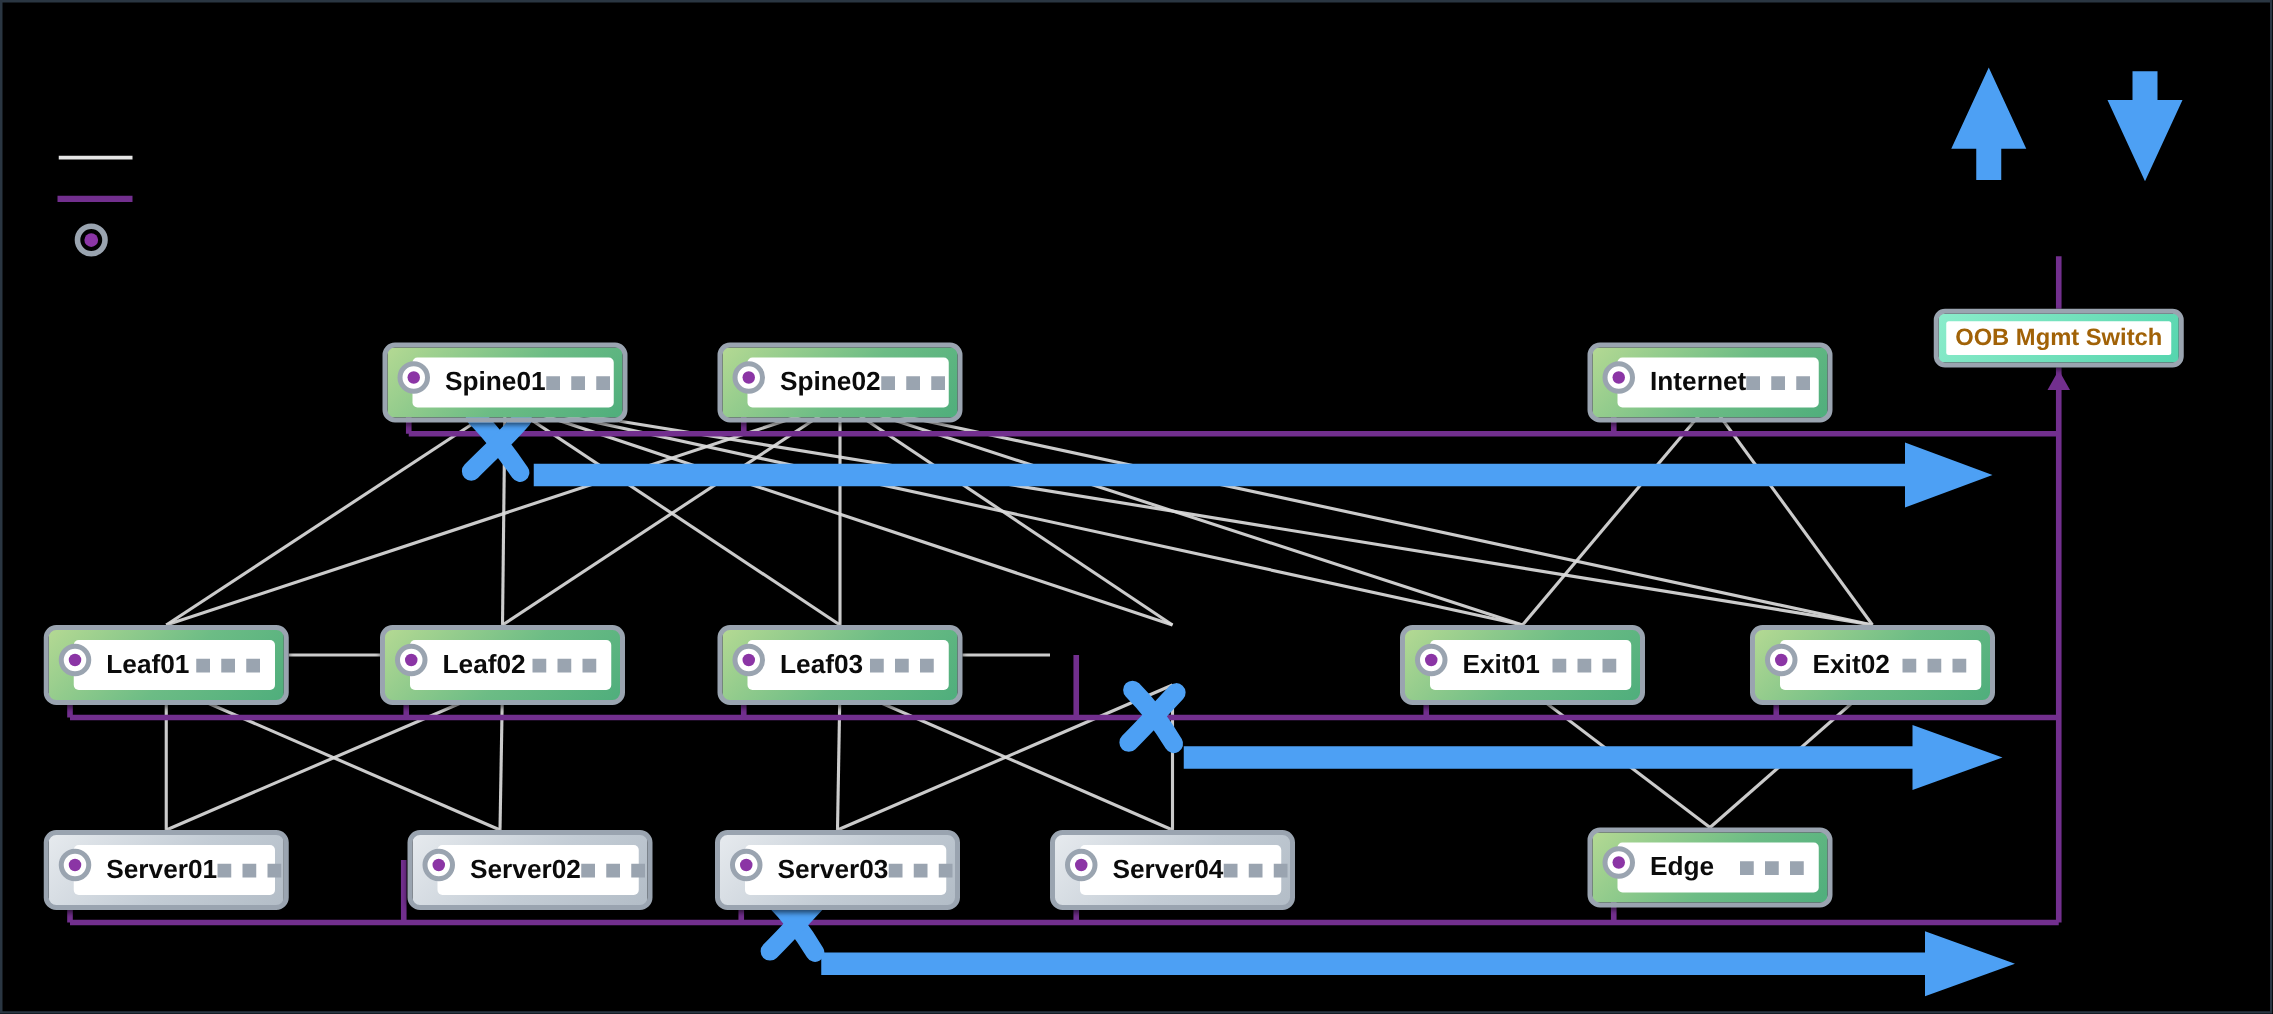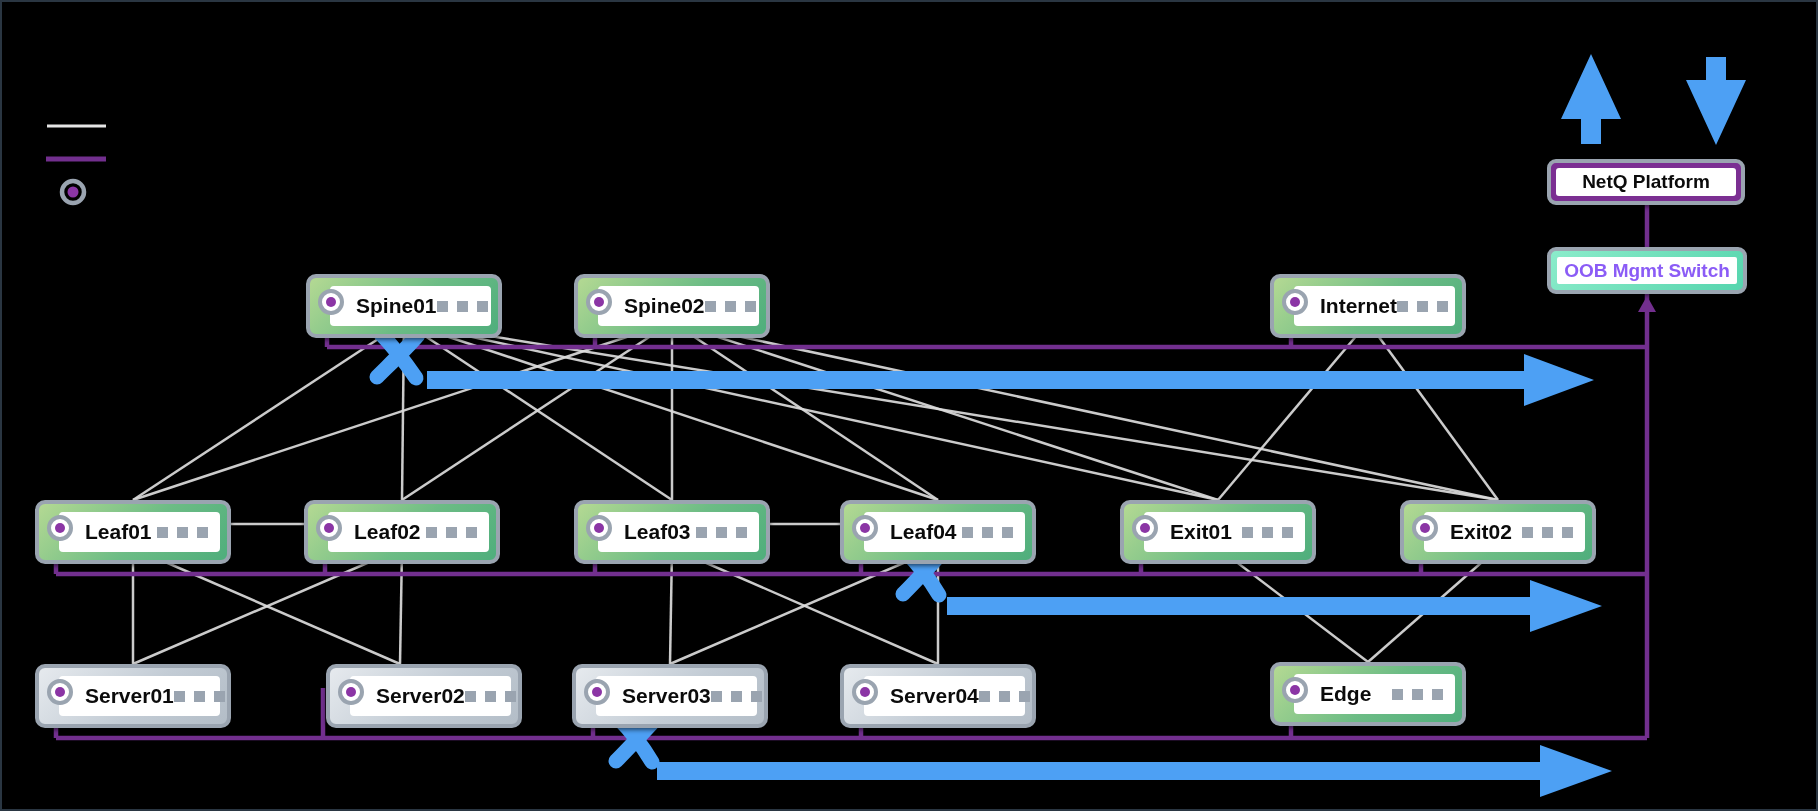--- a/index.html
+++ b/index.html
@@ -44,21 +44,21 @@
   }
   .oob{
     position:absolute;left:1545px;top:245px;width:200px;height:47px;box-sizing:border-box;
     border:4px solid #9aa4b0;border-radius:9px;
     background:linear-gradient(135deg,#8beccb 0%,#6fdfba 55%,#55d5ae 100%);
     box-shadow:0 2px 4px rgba(0,0,0,.55);
   }
   .oob .inner{
     position:absolute;left:6px;right:6px;top:6px;bottom:6px;background:#fff;border-radius:2px;
     display:flex;align-items:center;justify-content:center;
-    font-weight:bold;font-size:19px;color:#8b5cf6;
+    font-weight:bold;font-size:19px;color:#a16207;
   }
 </style>
 </head>
 <body>
 
 <div id="stage">
 
   <svg id="wires" width="1818" height="811" viewBox="0 0 1818 811">
 
     <g id="data-links" stroke="#dcdcdc" stroke-width="2.5" fill="none" stroke-opacity="0.92">
@@ -214,33 +214,20 @@
           <i></i>
           <i></i>
           <i></i>
         </span>
     </span>
     <span class="badge">
         <span class="pdot"></span>
       </span>
   </div>
 
-  <div class="node green" style="left: 838px; top: 498px;">
-    <span class="pill">
-      <span class="label">Leaf04</span>
-      <span class="dots">
-          <i></i>
-          <i></i>
-          <i></i>
-        </span>
-    </span>
-    <span class="badge">
-        <span class="pdot"></span>
-      </span>
-  </div>
 
   <div class="node green" style="left: 1118px; top: 498px;">
     <span class="pill">
       <span class="label">Exit01</span>
       <span class="dots">
           <i></i>
           <i></i>
           <i></i>
         </span>
     </span>
@@ -326,20 +313,17 @@
           <i></i>
           <i></i>
           <i></i>
         </span>
     </span>
     <span class="badge">
         <span class="pdot"></span>
       </span>
   </div>
 
-  <div class="netq">
-    <div class="inner">NetQ Platform</div>
-  </div>
   <div class="oob">
     <div class="inner">OOB Mgmt Switch</div>
   </div>
 
 </div>
 
 </body></html>

